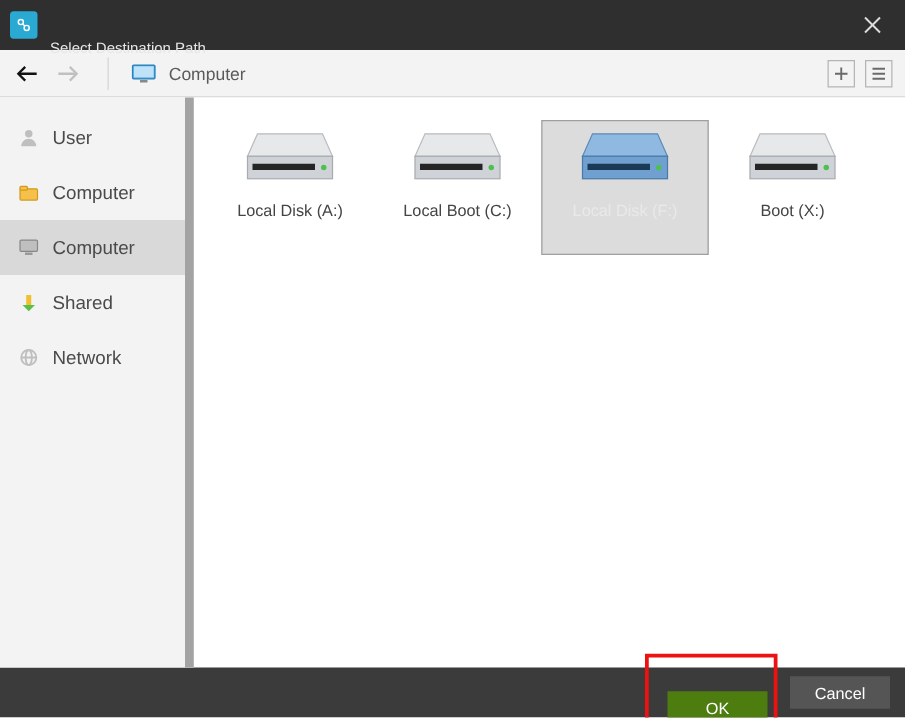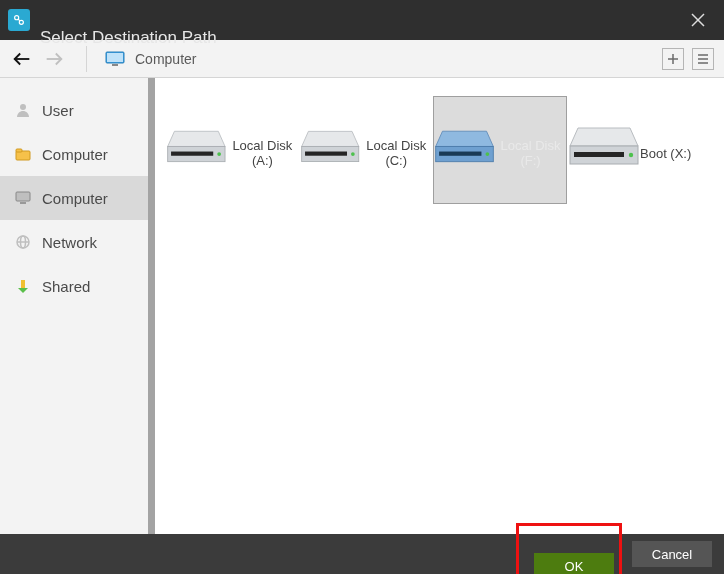--- a/index.html
+++ b/index.html
@@ -22,21 +22,21 @@
   .title-icon {
     width: 22px; height: 22px;
     background: #2aa9d2;
     border-radius: 3px;
     margin-right: 10px;
     display: flex;
     align-items: center;
     justify-content: center;
   }
   .title-icon svg { width: 14px; height: 14px; }
-  .title-text { font-size: 17px; font-weight: 400; flex: 1; margin-top: 36px; }
+  .title-text { font-size: 12px; font-weight: 400; flex: 1; margin-top: 36px; }
   .title-close {
     width: 36px; height: 40px;
     display: flex; align-items: center; justify-content: center;
     color: #ddd; font-size: 16px; cursor: pointer;
   }
   .toolbar {
     height: 38px;
     background: #f3f3f3;
     border-bottom: 1px solid #d5d5d5;
     display: flex;
@@ -91,21 +91,21 @@
     flex: 1;
     padding: 18px 10px;
     display: flex;
     flex-wrap: wrap;
     align-content: flex-start;
   }
   .drive-item {
     width: 134px;
     height: 108px;
     display: flex;
-    flex-direction: row;
+    flex-direction: column;
     align-items: center;
     justify-content: flex-start;
     padding-top: 6px;
     border: 1px solid transparent;
     cursor: pointer;
     text-align: center;
   }
   .drive-item.selected {
     background: #dcdcdc;
     border: 1px solid #9f9f9f;
@@ -218,36 +218,36 @@
         <svg width="16" height="16" viewBox="0 0 16 16">
             <rect x="1" y="2" width="14" height="9" rx="1" fill="#bfbfbf" stroke="#888"></rect>
             <rect x="5" y="12" width="6" height="2" fill="#999"></rect>
           </svg>
       </span>
       <span>Computer</span>
     </div>
     <div class="side-item">
       <span class="si-icon">
         <svg width="16" height="16" viewBox="0 0 16 16">
+            <rect x="6" y="2" width="4" height="8" fill="#f0c030"></rect>
+            <polygon points="3,10 13,10 8,15" fill="#5bbf4a"></polygon>
+          </svg>
+      </span>
+      <span>Shared</span>
+    </div>
+    <div class="side-item">
+      <span class="si-icon">
+        <svg width="16" height="16" viewBox="0 0 16 16">
             <circle cx="8" cy="8" r="6" fill="none" stroke="#bfbfbf" stroke-width="1.5"></circle>
             <ellipse cx="8" cy="8" rx="2.5" ry="6" fill="none" stroke="#bfbfbf" stroke-width="1.5"></ellipse>
             <line x1="2" y1="8" x2="14" y2="8" stroke="#bfbfbf" stroke-width="1.5"></line>
           </svg>
       </span>
       <span>Network</span>
     </div>
-    <div class="side-item">
-      <span class="si-icon">
-        <svg width="16" height="16" viewBox="0 0 16 16">
-            <rect x="6" y="2" width="4" height="8" fill="#f0c030"></rect>
-            <polygon points="3,10 13,10 8,15" fill="#5bbf4a"></polygon>
-          </svg>
-      </span>
-      <span>Shared</span>
-    </div>
   </div>
 
   <div class="main-pane">
 
     <div class="drive-item">
       <svg class="drive-icon" viewBox="0 0 72 50">
         <polygon points="10,4 62,4 70,22 2,22" fill="#e6e8ea" stroke="#b8bcc0"></polygon>
         <rect x="2" y="22" width="68" height="18" fill="#cfd3d7" stroke="#a8acb0"></rect>
         <rect x="6" y="28" width="50" height="5" fill="#252525"></rect>
         <circle cx="63" cy="31" r="2.2" fill="#4dc14d"></circle>
@@ -255,21 +255,21 @@
       <div class="drive-label">Local Disk (A:)</div>
     </div>
 
     <div class="drive-item">
       <svg class="drive-icon" viewBox="0 0 72 50">
         <polygon points="10,4 62,4 70,22 2,22" fill="#e6e8ea" stroke="#b8bcc0"></polygon>
         <rect x="2" y="22" width="68" height="18" fill="#cfd3d7" stroke="#a8acb0"></rect>
         <rect x="6" y="28" width="50" height="5" fill="#252525"></rect>
         <circle cx="63" cy="31" r="2.2" fill="#4dc14d"></circle>
       </svg>
-      <div class="drive-label">Local Disk (C:)</div>
+      <div class="drive-label">Local Boot (C:)</div>
     </div>
 
 
     <div class="drive-item selected">
       <svg class="drive-icon" viewBox="0 0 72 50">
         <polygon points="10,4 62,4 70,22 2,22" fill="#8fb9e0" stroke="#5e8ab8"></polygon>
         <rect x="2" y="22" width="68" height="18" fill="#6fa0d0" stroke="#4a7aa8"></rect>
         <rect x="6" y="28" width="50" height="5" fill="#1a3a55"></rect>
         <circle cx="63" cy="31" r="2.2" fill="#4dc14d"></circle>
       </svg>

